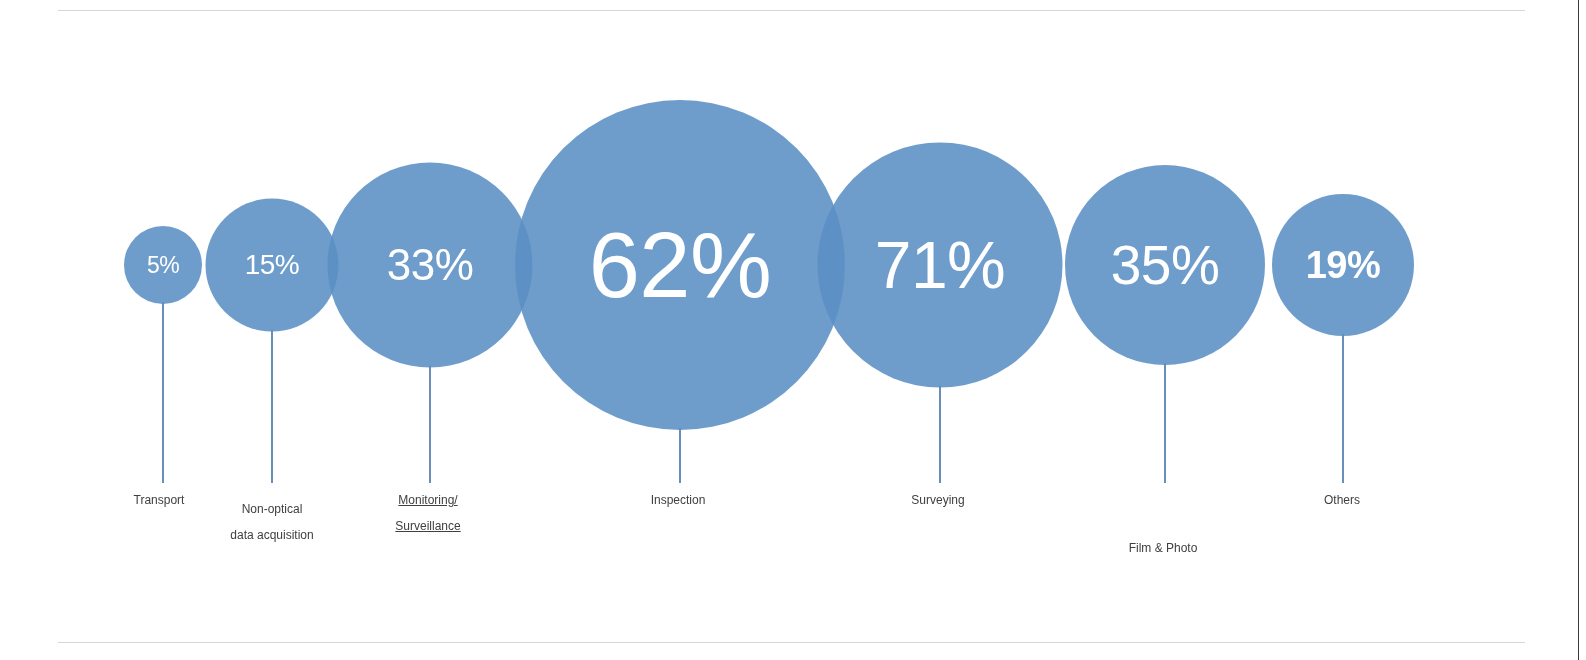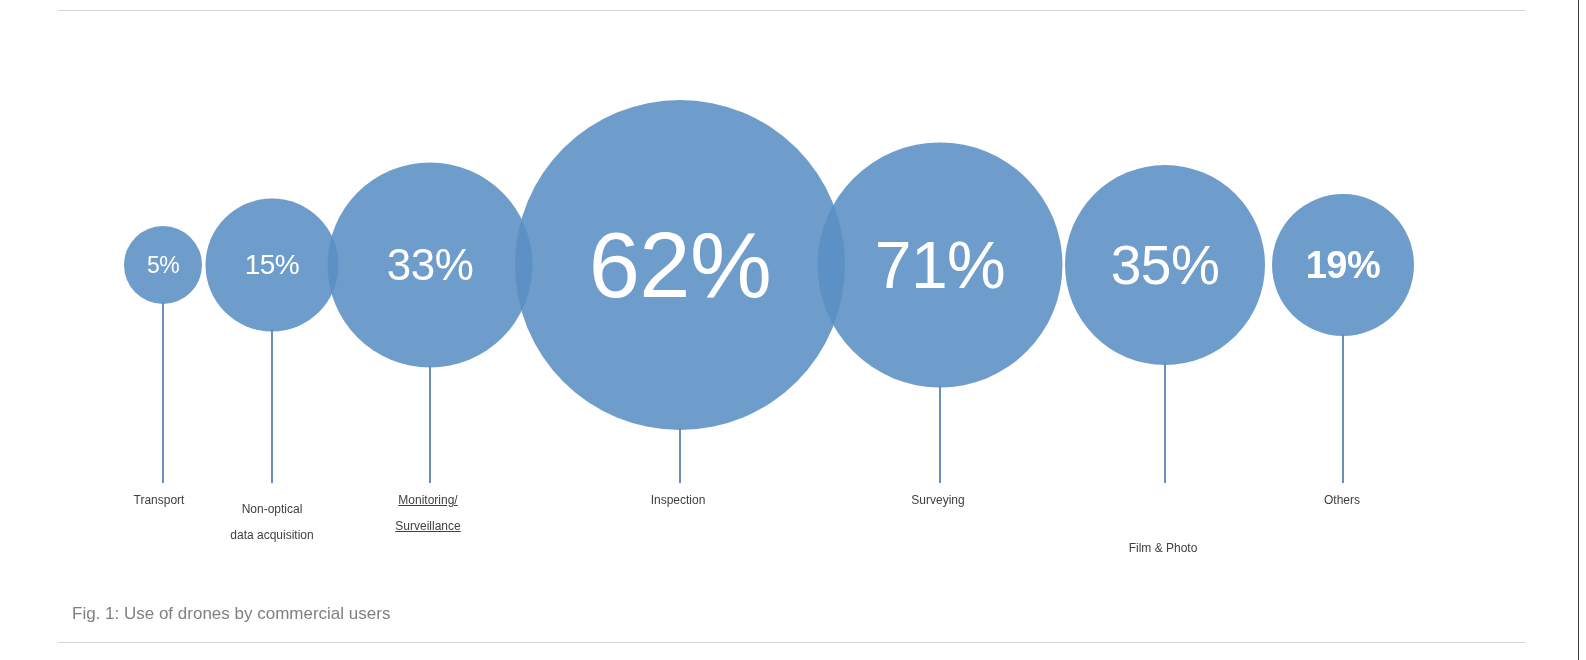--- a/index.html
+++ b/index.html
@@ -132,18 +132,17 @@
 data acquisition</div>
         <div class="cat-label" style="left: 428px; top: 487px; text-decoration: underline;">Monitoring/
 Surveillance</div>
         <div class="cat-label" style="left: 678px; top: 487px;">Inspection</div>
         <div class="cat-label" style="left: 938px; top: 487px;">Surveying</div>
         <div class="cat-label" style="left: 1163px; top: 487px; margin-top: 48px;">Film &amp; Photo</div>
         <div class="cat-label" style="left: 1342px; top: 487px;">Others</div>
       </div>
   </div>
 
-  <div class="caption">Fig. 1: Use of drones by commercial users</div>
 
   <div class="rule rule-bottom"></div>
   <div class="page-edge"></div>
 
 </div>
 
 </body></html>

